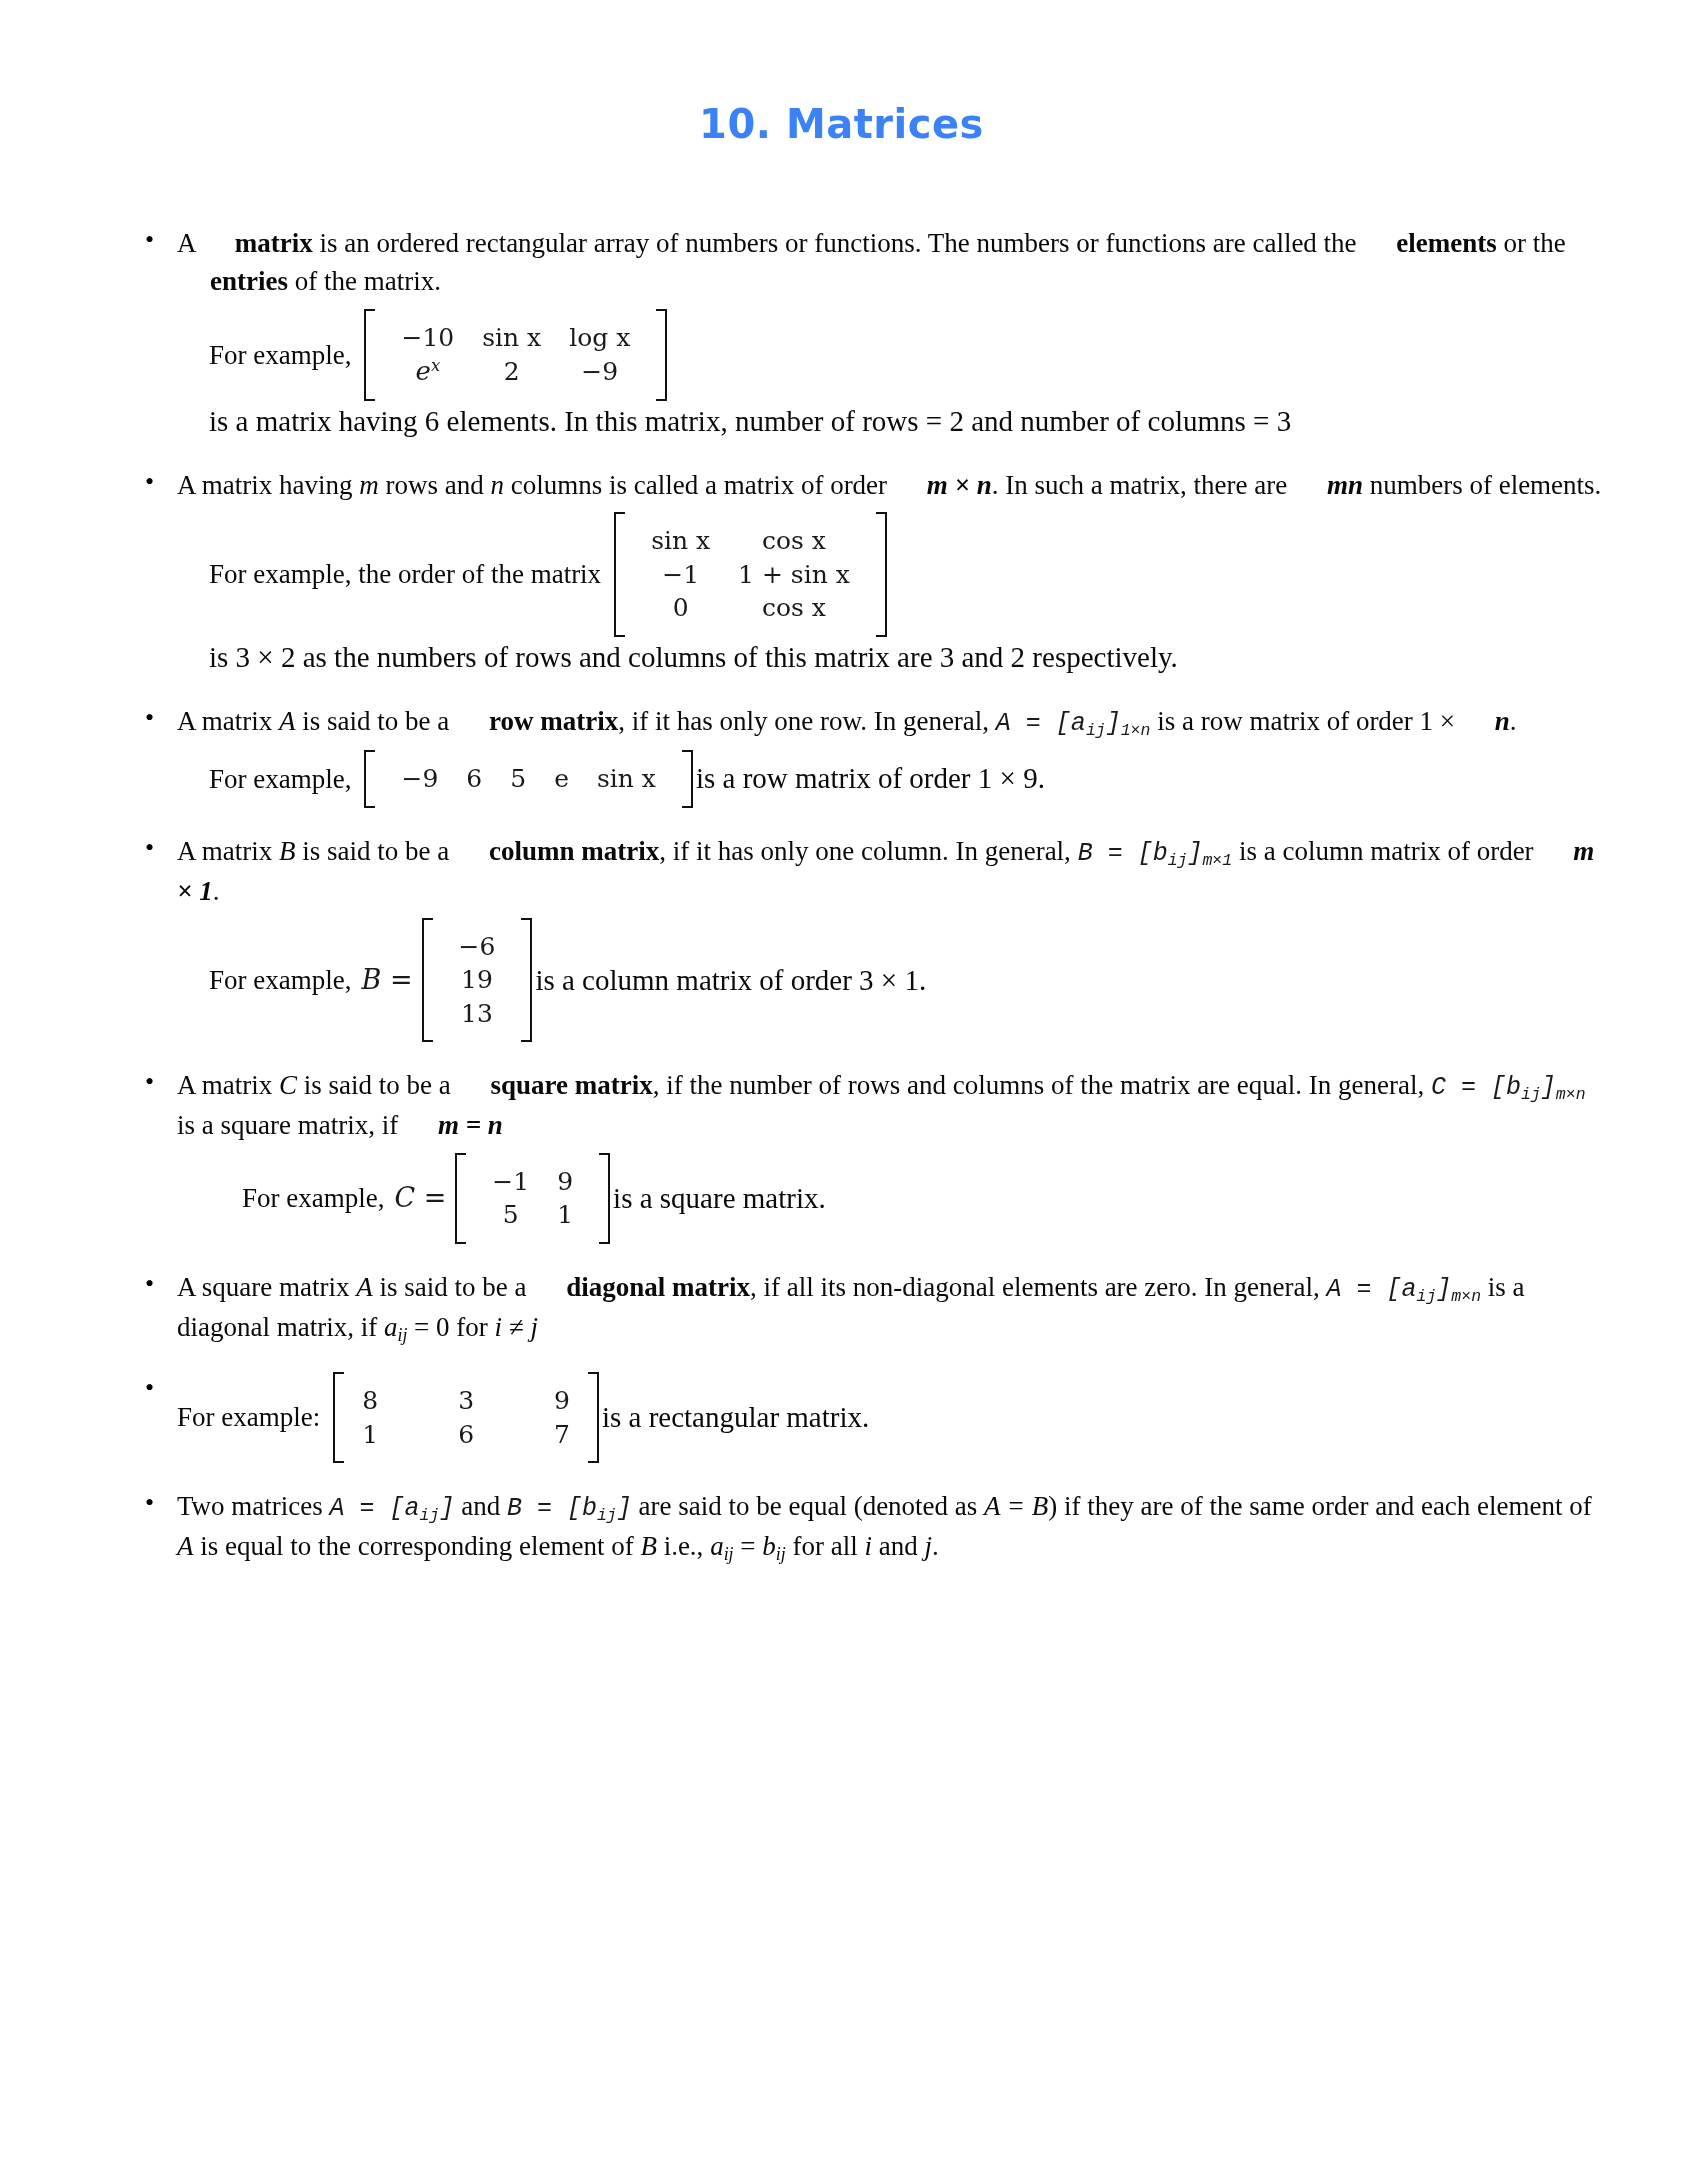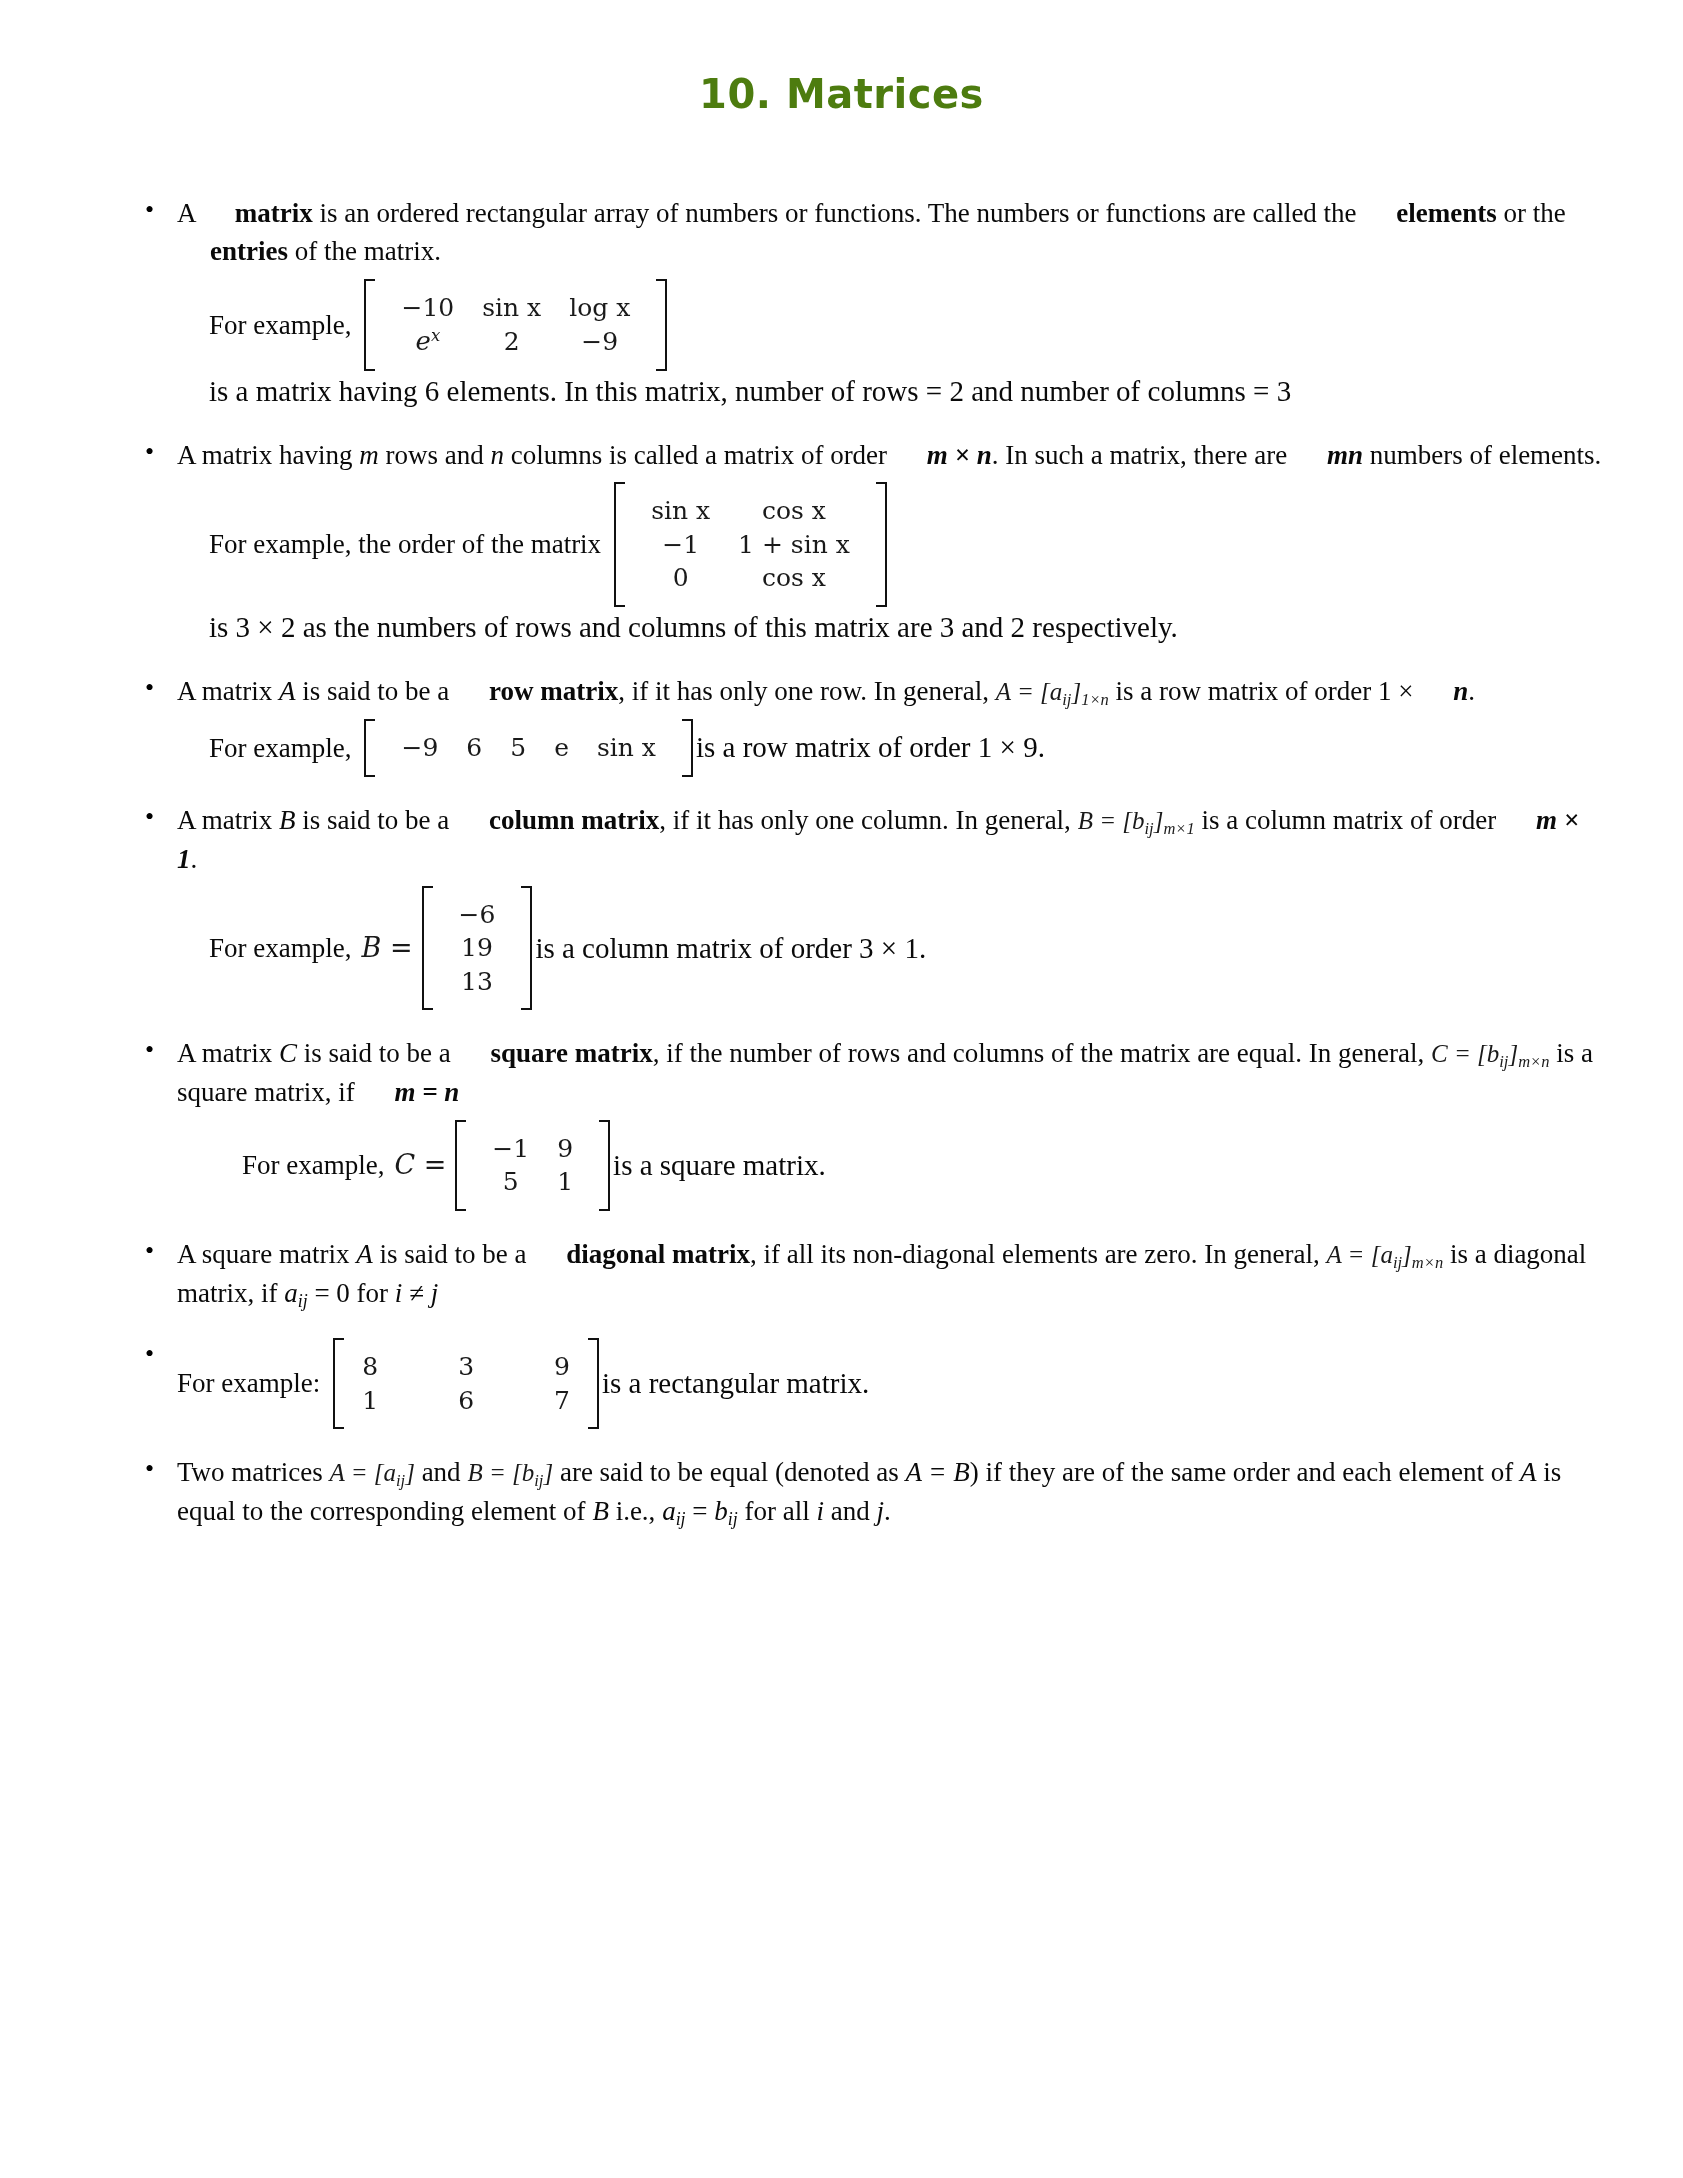--- a/index.html
+++ b/index.html
@@ -18,22 +18,22 @@
     padding: 0;
     overflow: hidden;
   }
   .title {
     font-family: "DejaVu Sans", "Liberation Sans", sans-serif;
     font-weight: bold;
     font-size: 40px;
     text-align: center;
     letter-spacing: 0.5px;
     margin: 0;
-    padding-top: 71px;
-    color: #4d7c0f;
+    padding-top: 101px;
+    color: #3b82f6;
   }
   .content {
     margin-top: 77px;
     padding-left: 139px;
     padding-right: 79px;
   }
   ul.bullets {
     list-style: none;
     margin: 0;
     padding: 0;
@@ -105,21 +105,21 @@
     font-size: 0.66em;
     vertical-align: -0.28em;
     font-style: italic;
   }
   .sup {
     font-size: 0.66em;
     vertical-align: 0.55em;
     font-style: italic;
   }
   .inline-sym {
-    font-family: Liberation Serif, serif;
+    font-family: Liberation Mono, monospace;
     font-size: 25px;
     font-style: italic;
     color: #1a1a1a;
     white-space: nowrap;
   }
   .ex-wrap {
     display: flex;
     align-items: center;
     flex-wrap: wrap;
     margin-top: 8px;

